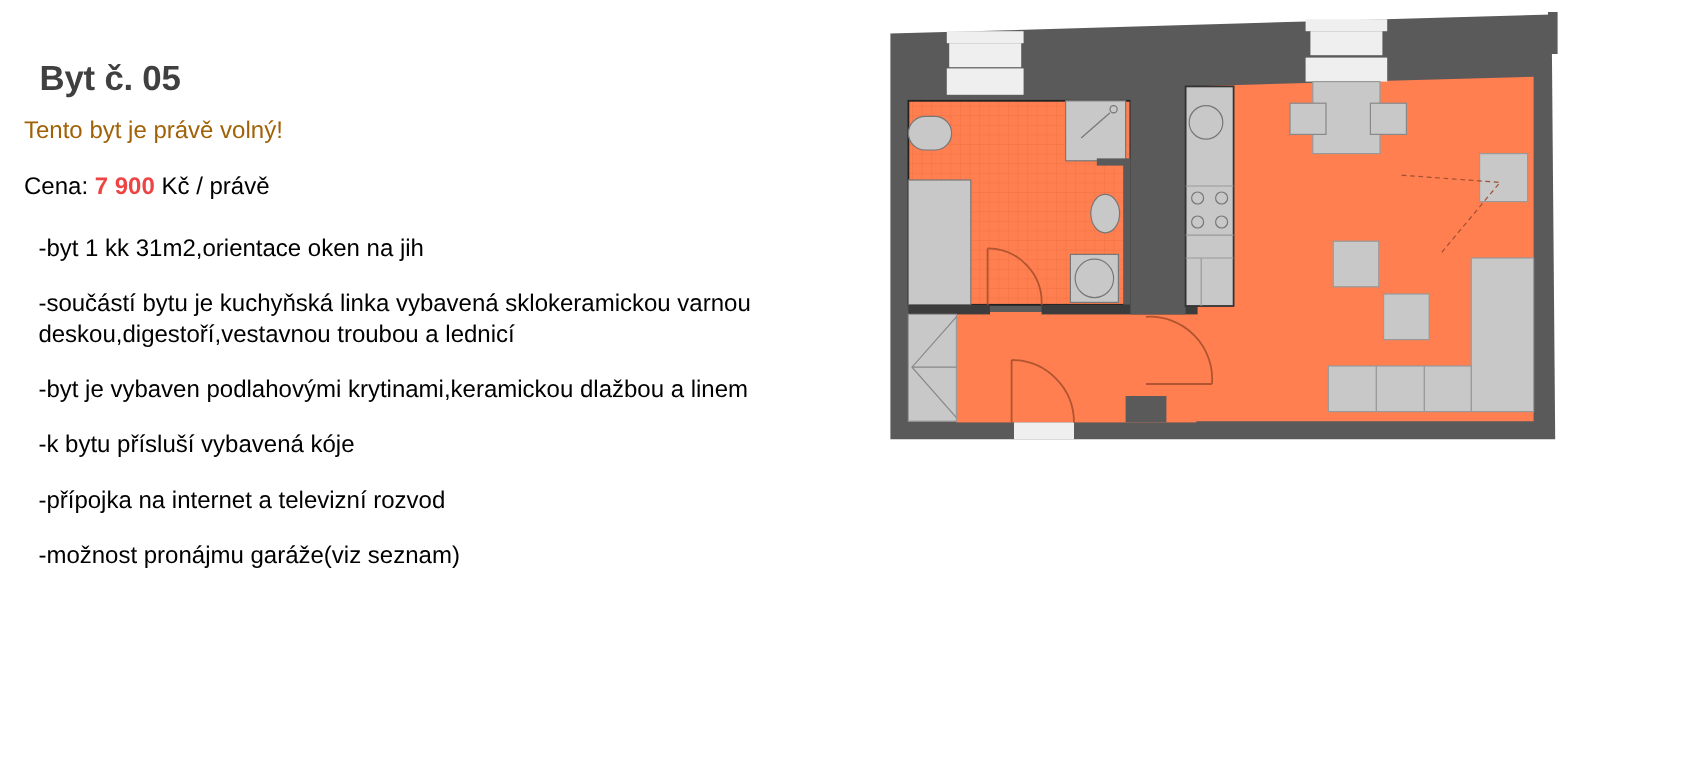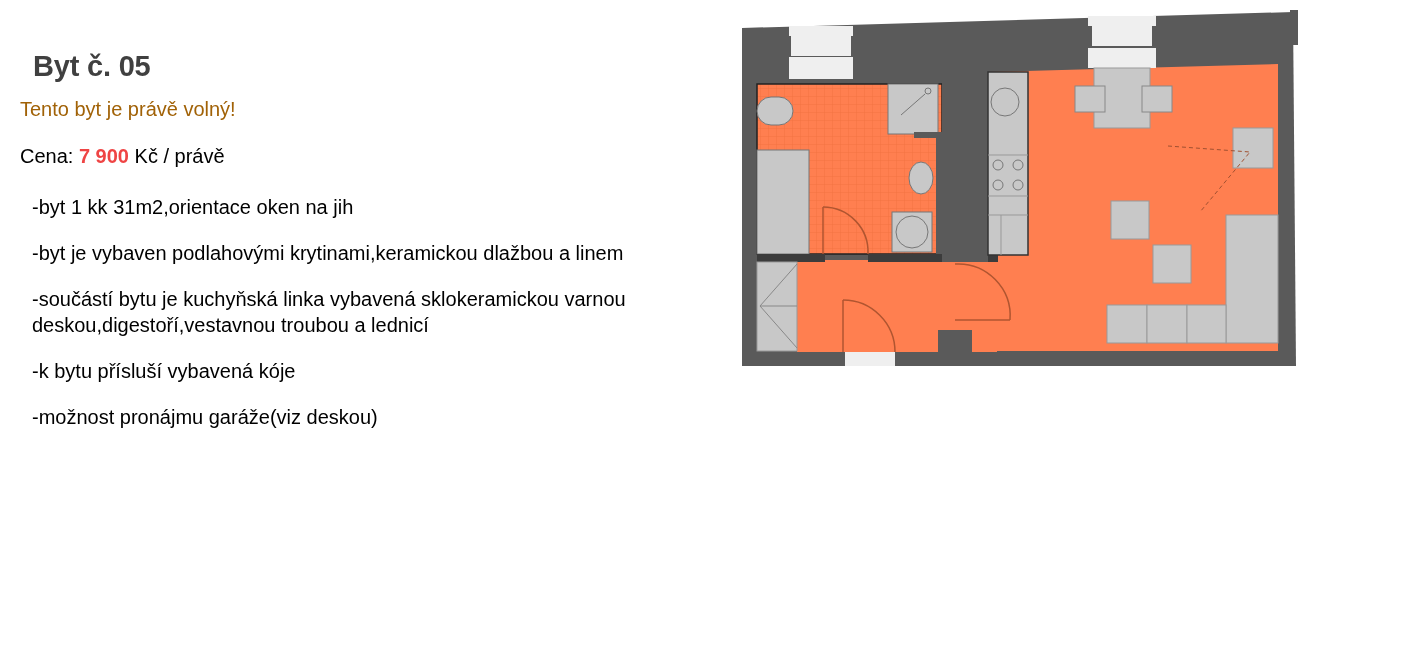--- a/index.html
+++ b/index.html
@@ -32,24 +32,25 @@
 <div class="content">
   <h1 class="title">Byt č. 05</h1>
   <p class="status">Tento byt je právě volný!</p>
   <p class="price">
     <span>Cena:</span>
     <span class="amount">7 900</span>
     <span>Kč / právě</span>
   </p>
   <ul class="features">
     <li>-byt 1 kk 31m2,orientace oken na jih</li>
+    <li>-součástí bytu je kuchyňská linka vybavená sklokeramickou varnou deskou,digestoří,vestavnou troubou a lednicí</li>
     <li>-byt je vybaven podlahovými krytinami,keramickou dlažbou a linem</li>
-    <li>-součástí bytu je kuchyňská linka vybavená sklokeramickou varnou deskou,digestoří,vestavnou troubou a lednicí</li>
     <li>-k bytu přísluší vybavená kóje</li>
-    <li>-možnost pronájmu garáže(viz deskou)</li>
+    <li>-přípojka na internet a televizní rozvod</li>
+    <li>-možnost pronájmu garáže(viz seznam)</li>
   </ul>
 </div>
 
 <div class="plan">
   <svg width="565" height="365" viewBox="738 6 565 365" xmlns="http://www.w3.org/2000/svg">
     <defs>
       <pattern id="tiles" width="8" height="8" patternUnits="userSpaceOnUse">
         <rect width="8" height="8" fill="#FF7F50"></rect>
         <path d="M0 0 H8 M0 0 V8" stroke="#F0703F" stroke-width="0.8"></path>
       </pattern>

